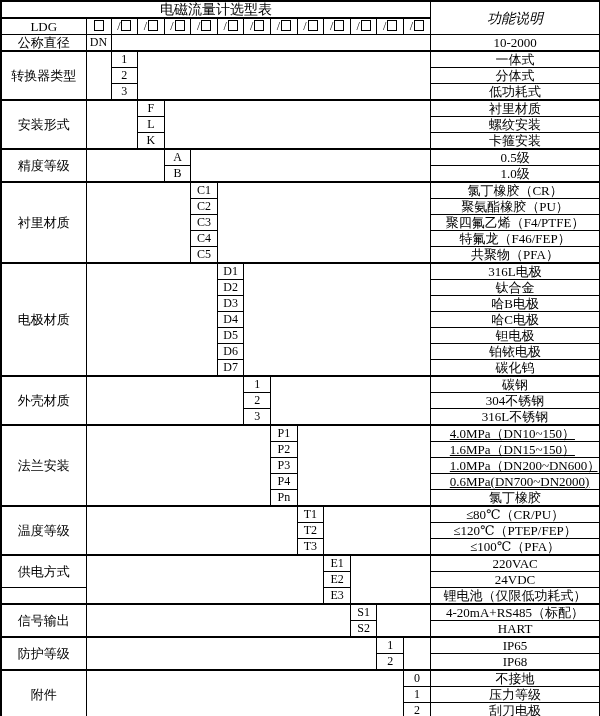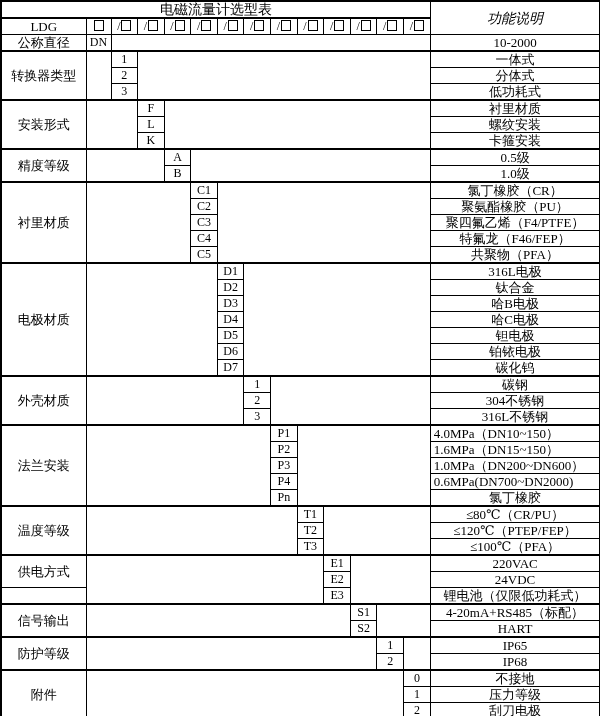--- a/index.html
+++ b/index.html
@@ -21,21 +21,21 @@
     line-height:15px;
     overflow:hidden;
     white-space:nowrap;
   }
   tr{height:16px;}
   tr.r-title{height:14px;}
   .title-cell{font-weight:normal;font-size:14px;border-bottom:2px solid #000;}
   .fn-head{font-size:14px;font-style:italic;}
   .code{font-size:12px;}
   .val{font-size:13px;border-radius:6px;}
-  .val-left{text-align:left;padding-left:3px;}
+  .val-left{text-align:left;padding-left:19px;text-decoration:underline;}
   tr.sec > td{border-top:2px solid #000;}
   .box{display:inline-block;width:8px;height:9px;border:1px solid #000;vertical-align:-1px;}
   .slot .box{margin-left:1px;}
 </style>
 </head>
 <body>
 
 <table>
   <colgroup>
     <col style="width:85px">

